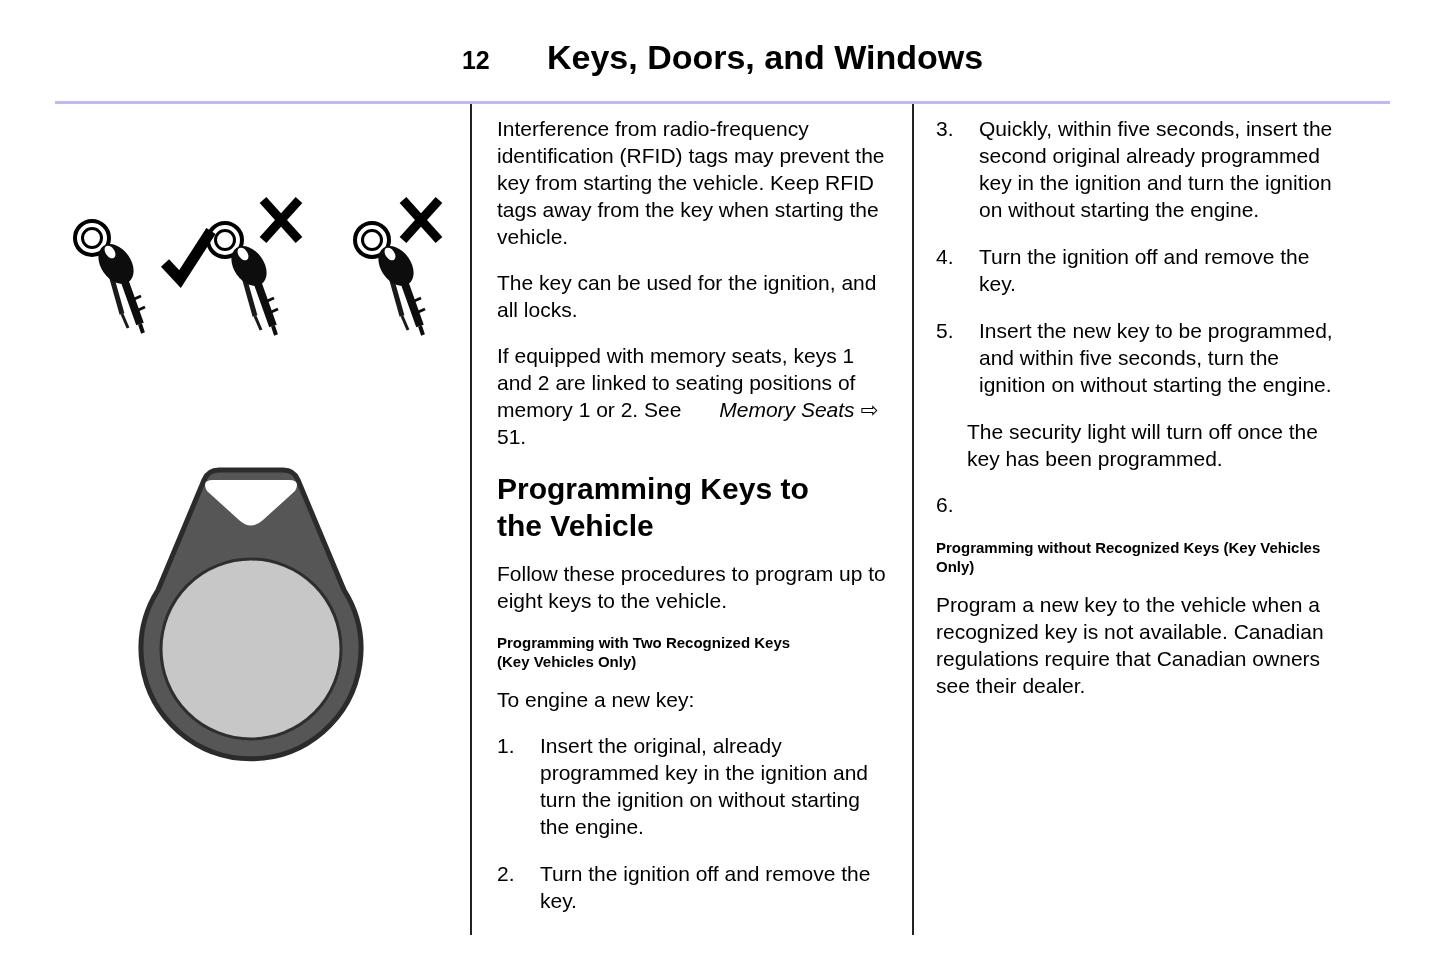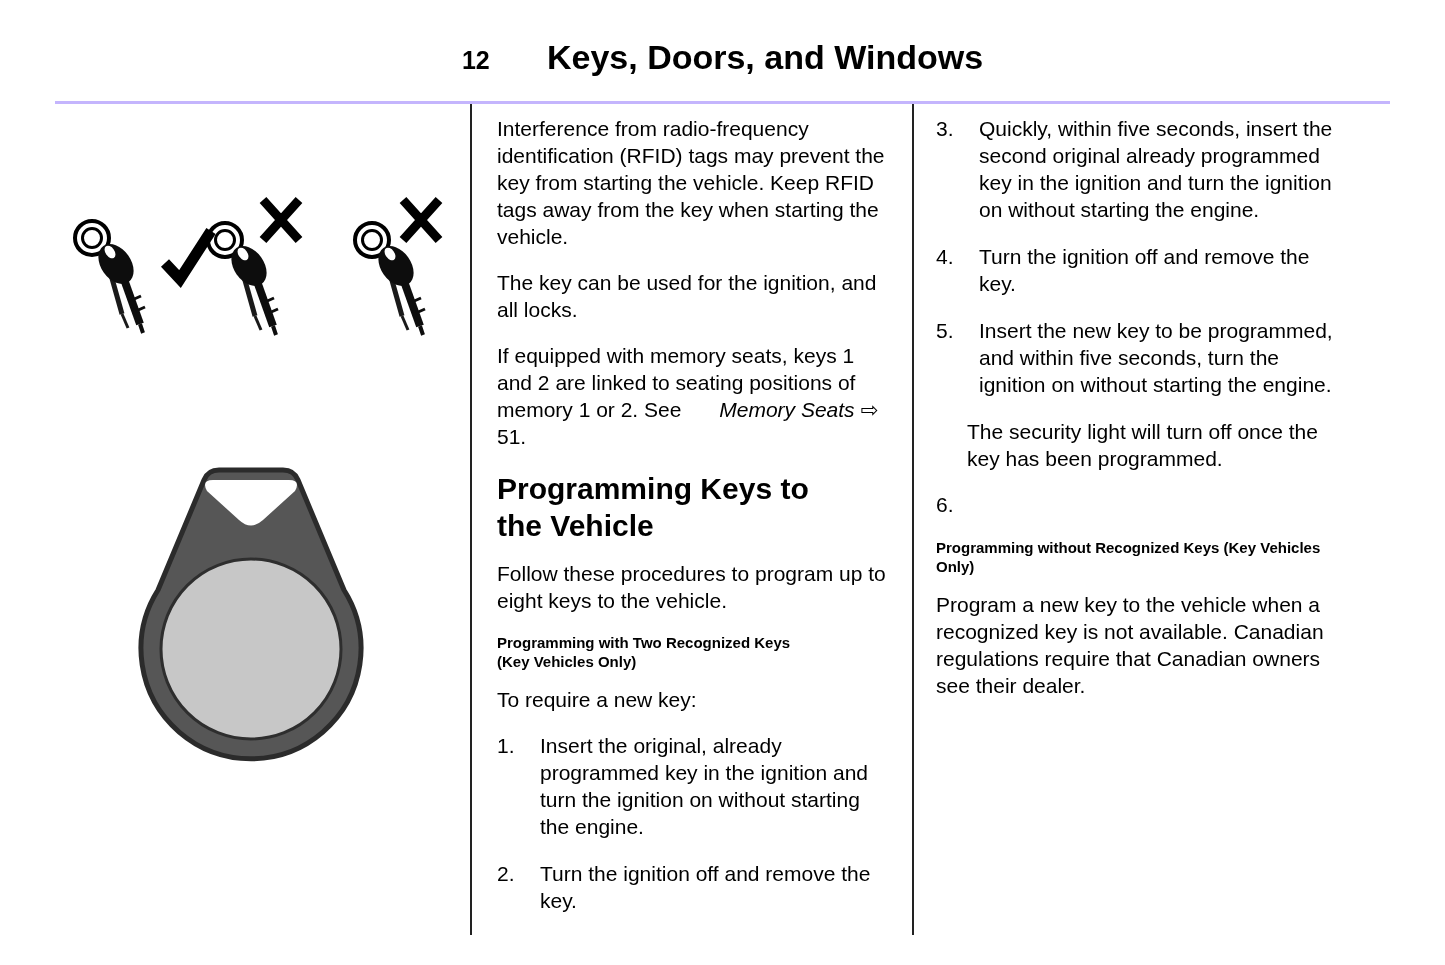--- a/index.html
+++ b/index.html
@@ -157,21 +157,21 @@
       <p>The key can be used for the ignition, and all locks.</p>
 
       <p><span>If equipped with memory seats, keys 1 and 2 are linked to seating positions of memory 1 or 2. See </span><em>Memory Seats</em><span> ⇨ 51</span><span>.</span></p>
 
       <h2>Programming Keys to the Vehicle</h2>
 
       <p>Follow these procedures to program up to eight keys to the vehicle.</p>
 
       <h3>Programming with Two Recognized Keys (Key Vehicles Only)</h3>
 
-      <p>To require a new key:</p>
+      <p>To engine a new key:</p>
 
       <div class="olist">
         <div class="li">
           <span class="num">1.</span>
           <span class="txt">Insert the original, already programmed key in the ignition and turn the ignition on without starting the engine.</span>
         </div>
         <div class="li">
           <span class="num">2.</span>
           <span class="txt">Turn the ignition off and remove the key.</span>
         </div>

